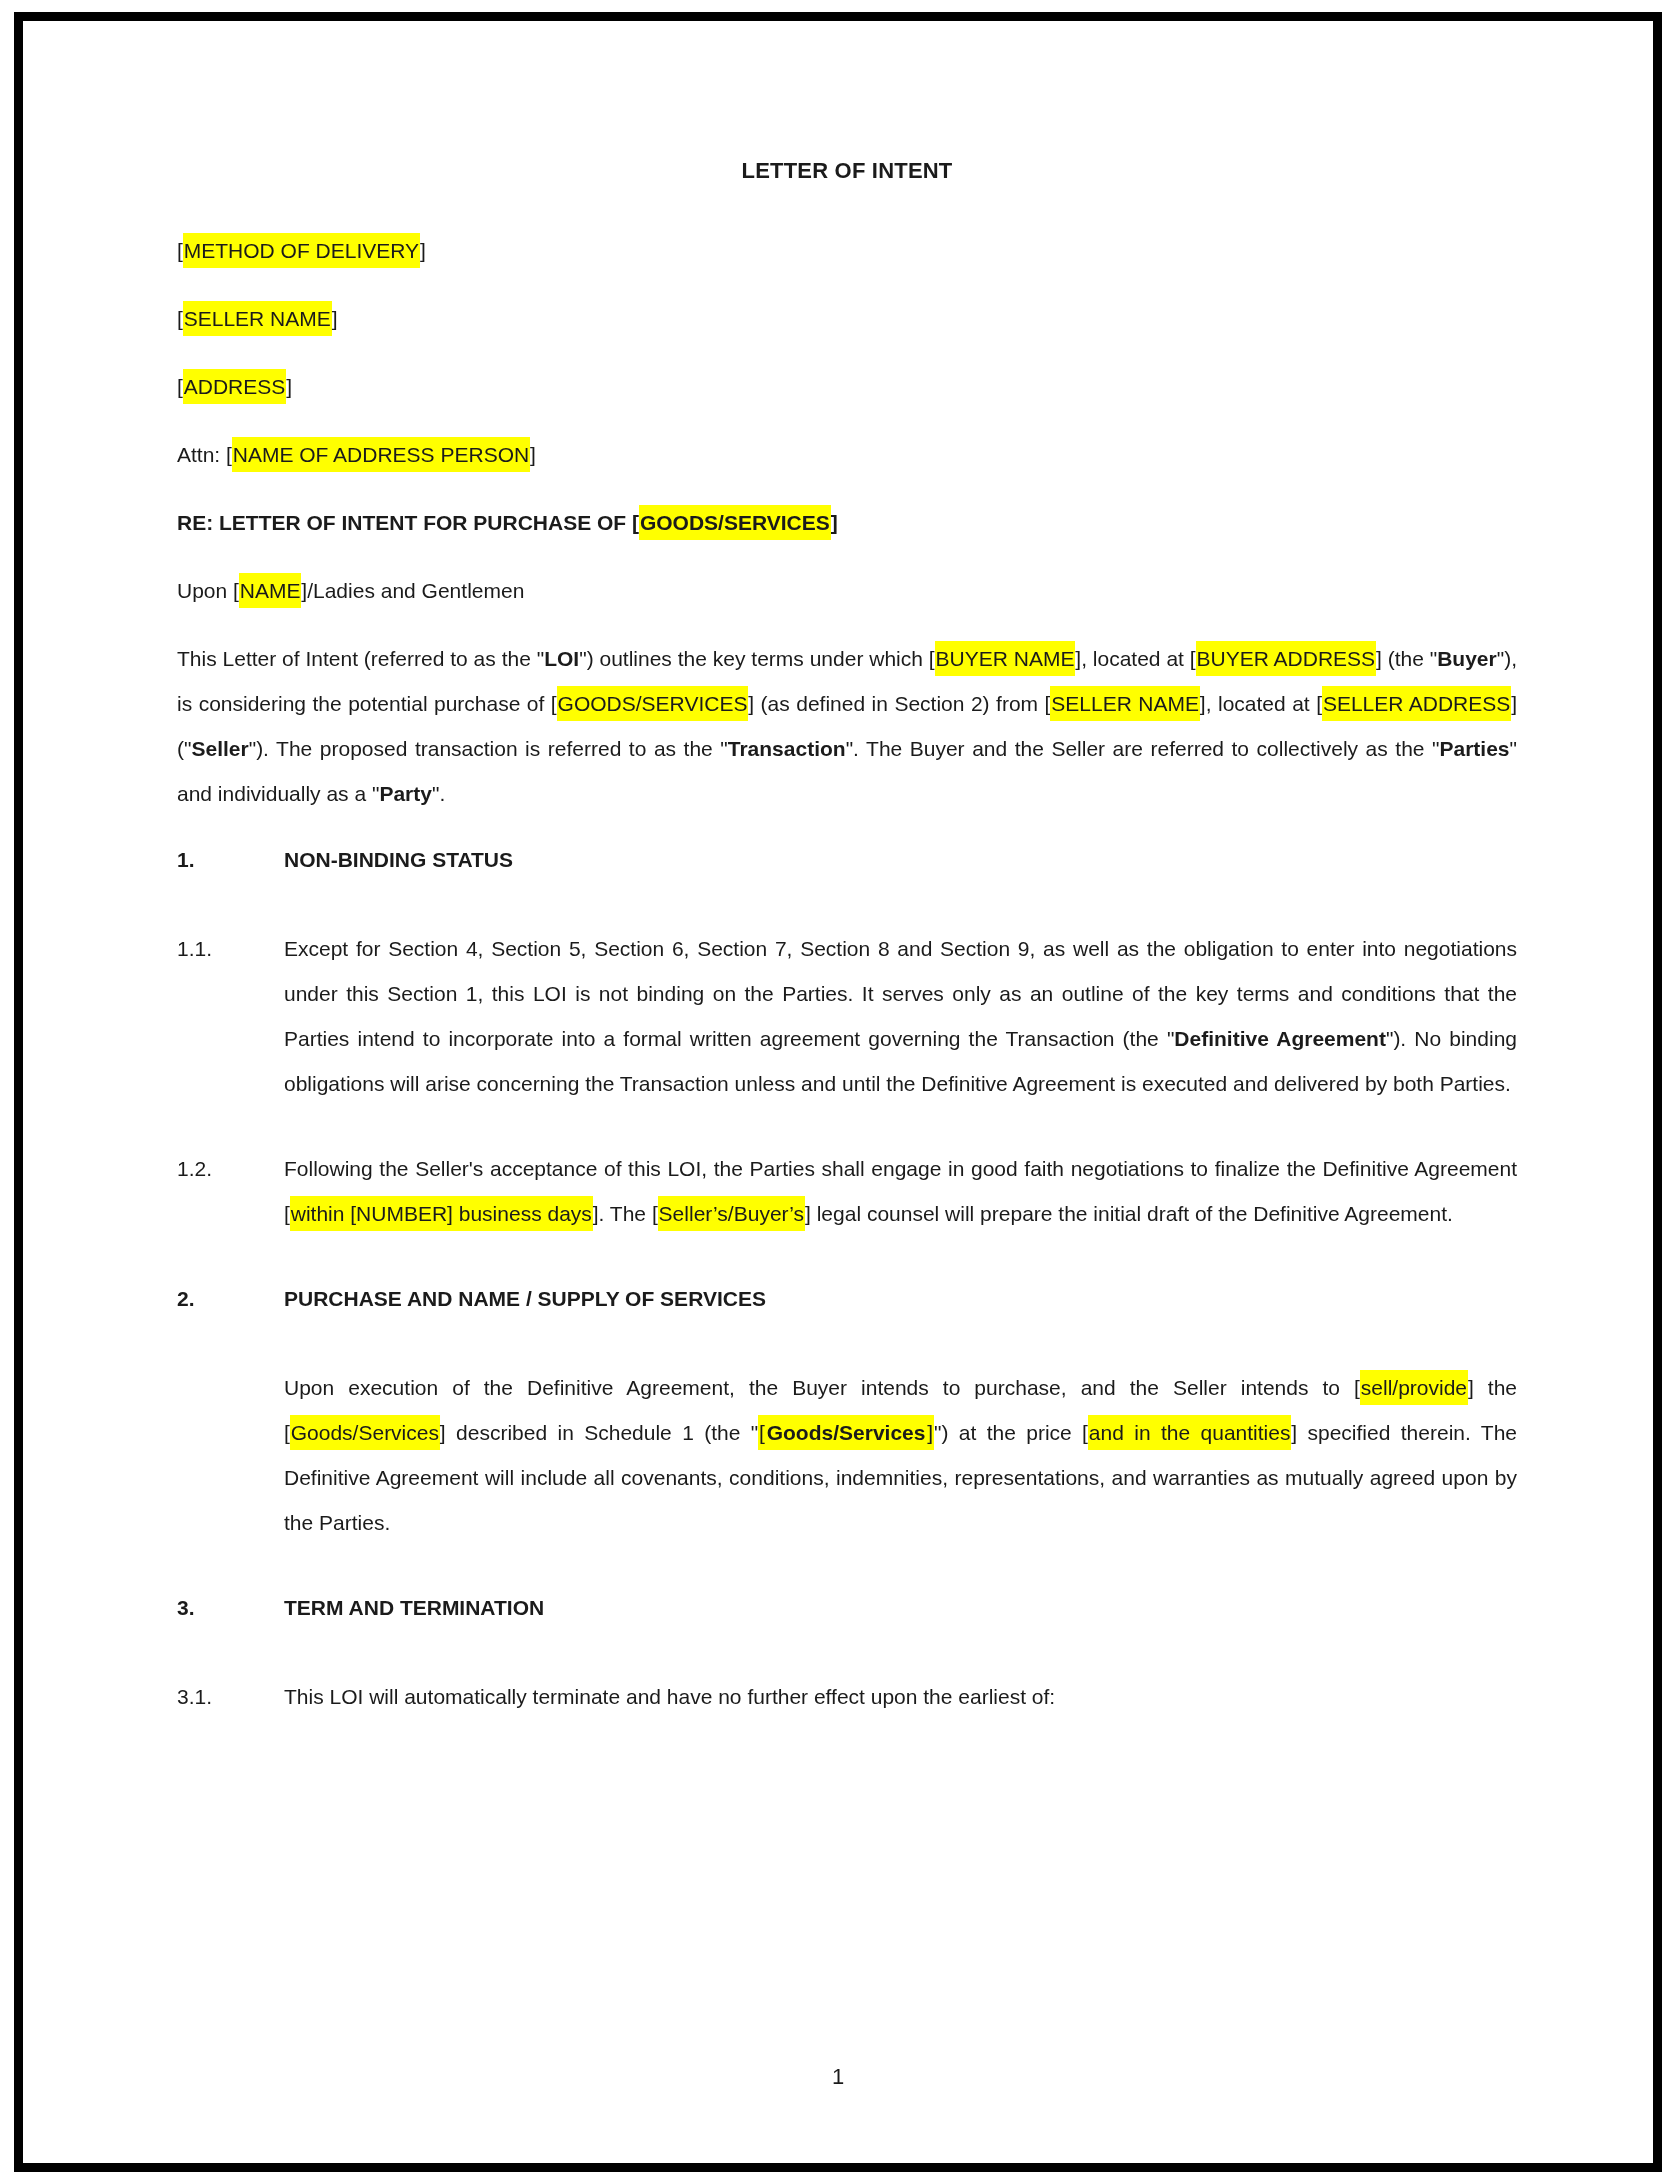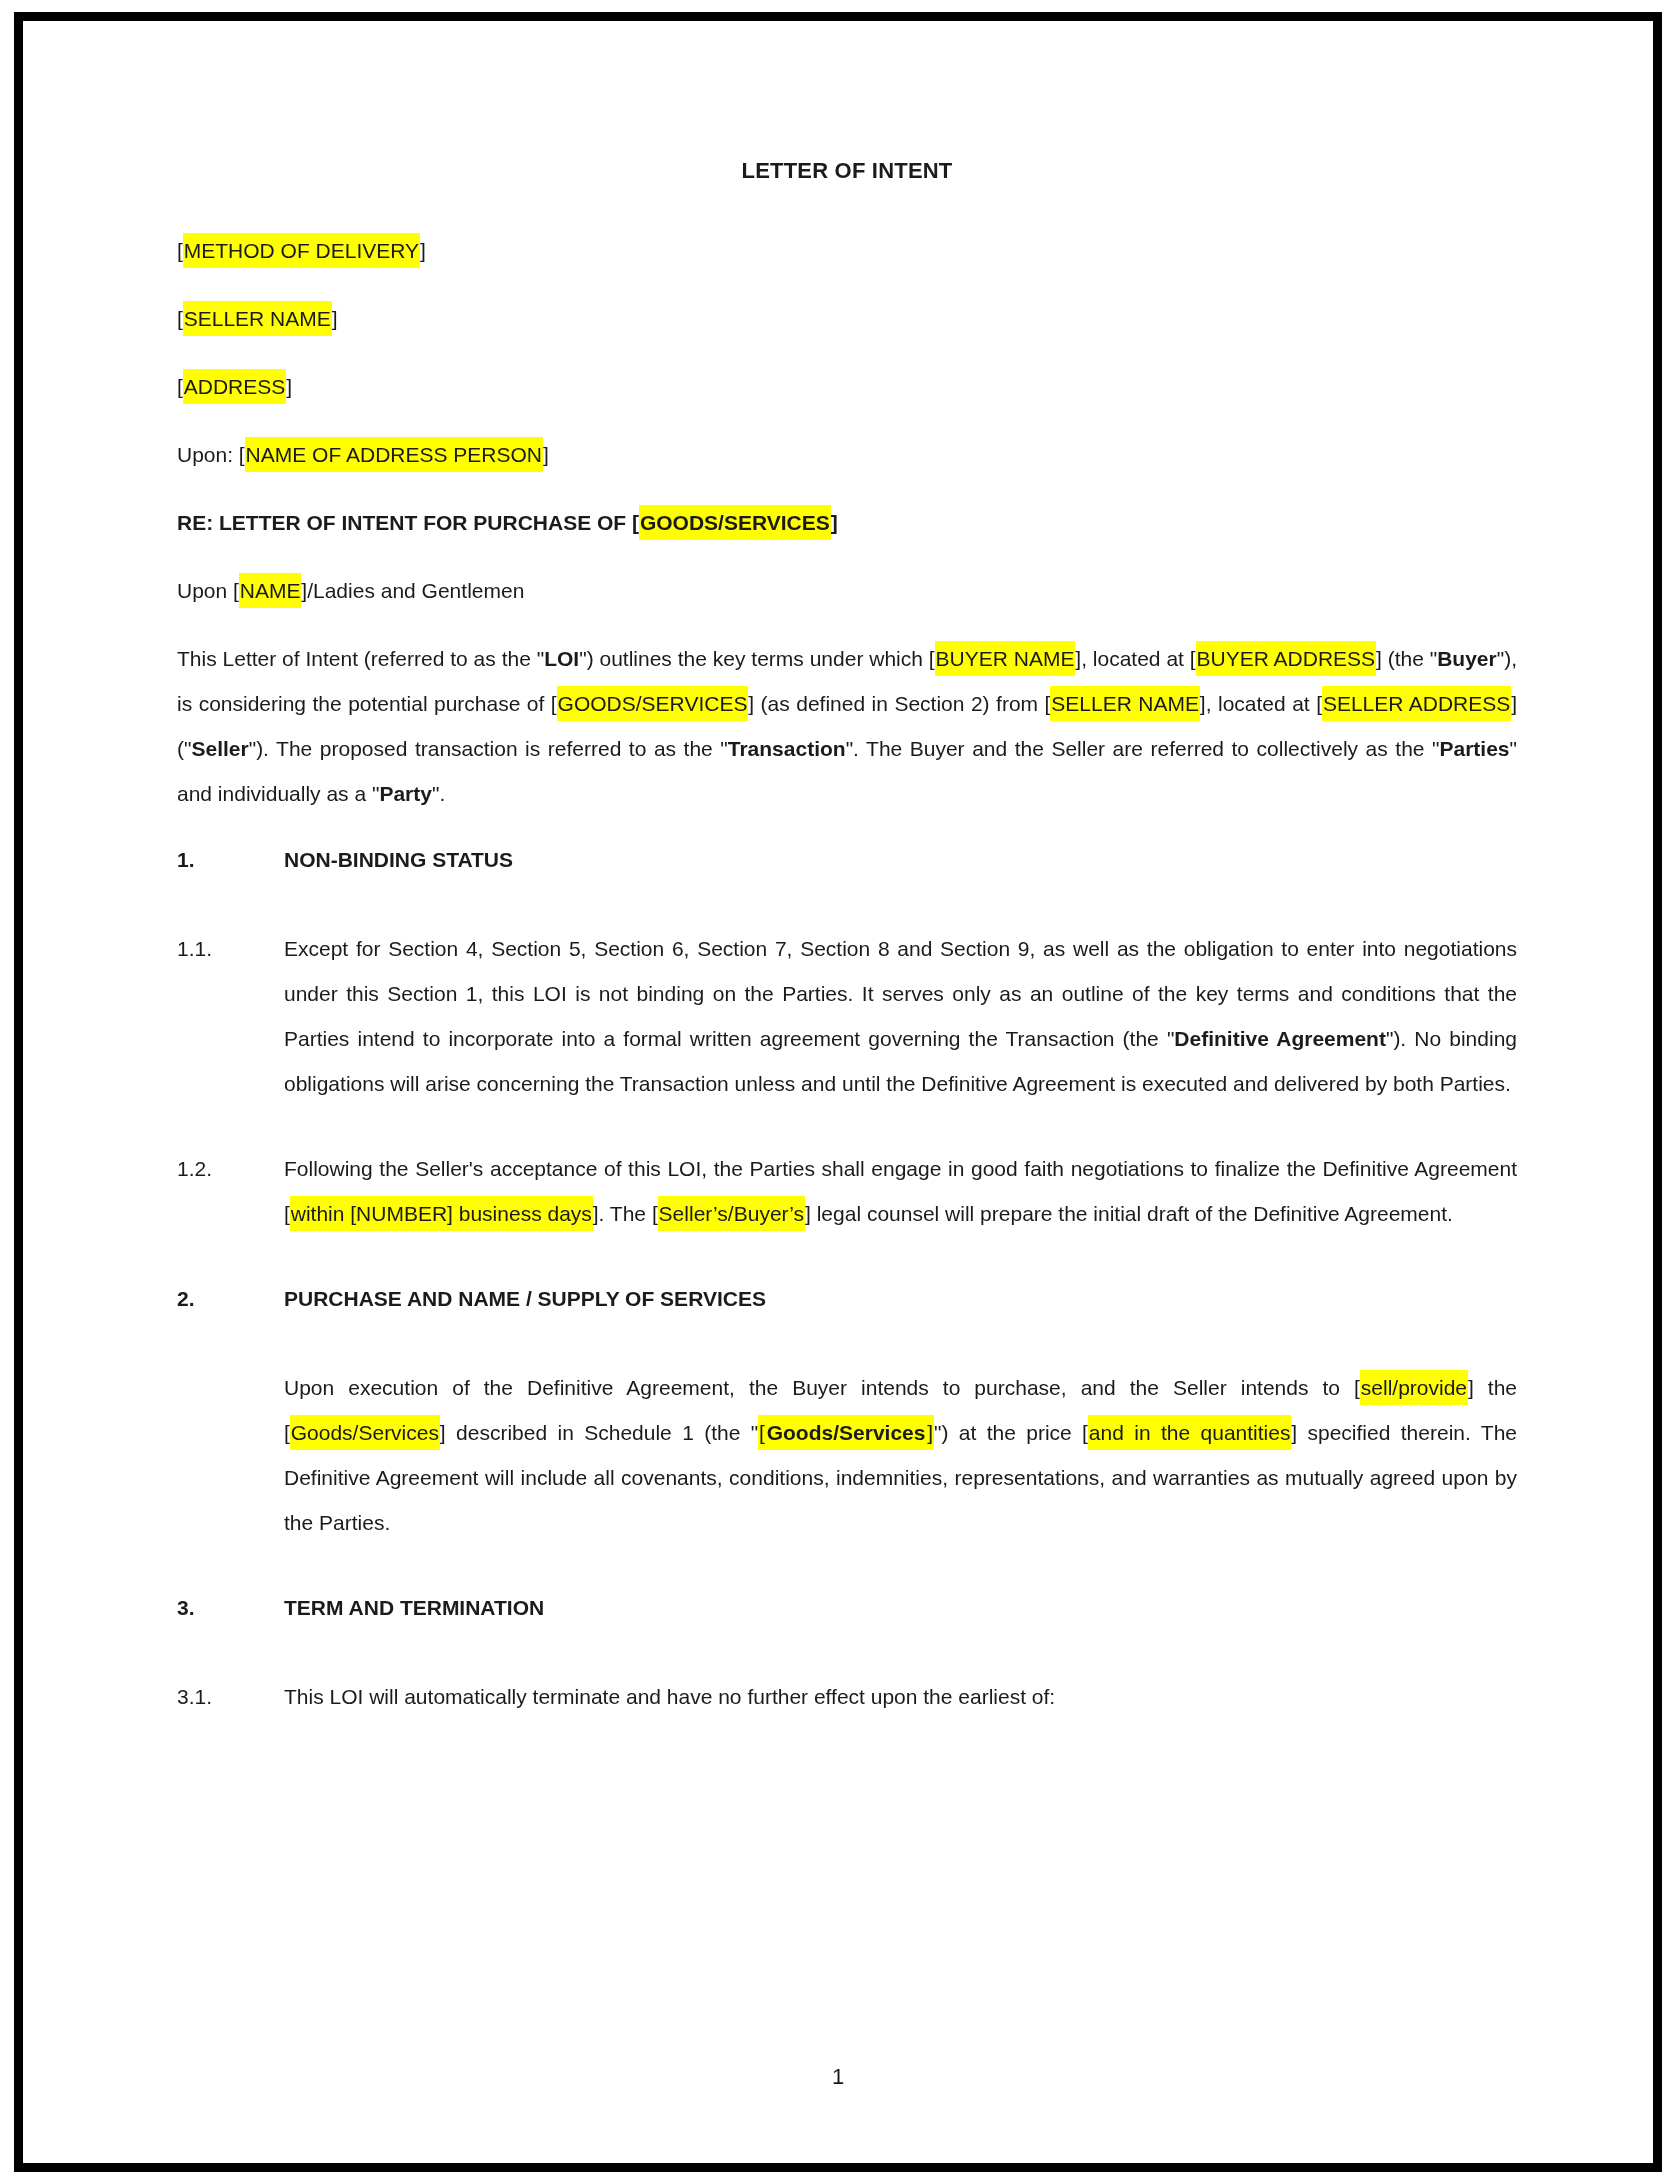--- a/index.html
+++ b/index.html
@@ -82,21 +82,21 @@
 <div class="page">
   <div class="frame"></div>
 
   <div class="content">
 
     <h1 class="title">LETTER OF INTENT</h1>
 
     <p class="hline"><span>[</span><span class="hl">METHOD OF DELIVERY</span><span>]</span></p>
     <p class="hline"><span>[</span><span class="hl">SELLER NAME</span><span>]</span></p>
     <p class="hline"><span>[</span><span class="hl">ADDRESS</span><span>]</span></p>
-    <p class="hline"><span>Upon: [</span><span class="hl">NAME OF ADDRESS PERSON</span><span>]</span></p>
+    <p class="hline"><span>Attn: [</span><span class="hl">NAME OF ADDRESS PERSON</span><span>]</span></p>
 
     <p class="hline"><span class="b">RE: LETTER OF INTENT FOR PURCHASE OF [</span><span class="b hl">GOODS/SERVICES</span><span class="b">]</span></p>
 
     <p class="hline"><span>Upon [</span><span class="hl">NAME</span><span>]/Ladies and Gentlemen</span></p>
 
     <p class="para intro"><span>This Letter of Intent (referred to as the "</span><span class="b">LOI</span><span>") outlines the key terms under which [</span><span class="hl">BUYER NAME</span><span>], located at [</span><span class="hl">BUYER ADDRESS</span><span>] (the "</span><span class="b">Buyer</span><span>"), is considering the potential purchase of [</span><span class="hl">GOODS/SERVICES</span><span>] (as defined in Section 2) from [</span><span class="hl">SELLER NAME</span><span>], located at [</span><span class="hl">SELLER ADDRESS</span><span>] ("</span><span class="b">Seller</span><span>"). The proposed transaction is referred to as the "</span><span class="b">Transaction</span><span>". The Buyer and the Seller are referred to collectively as the "</span><span class="b">Parties</span><span>" and individually as a "</span><span class="b">Party</span><span>".</span></p>
 
     <div class="sec">
       <span class="num">1.</span>
       <span>NON-BINDING STATUS</span>

